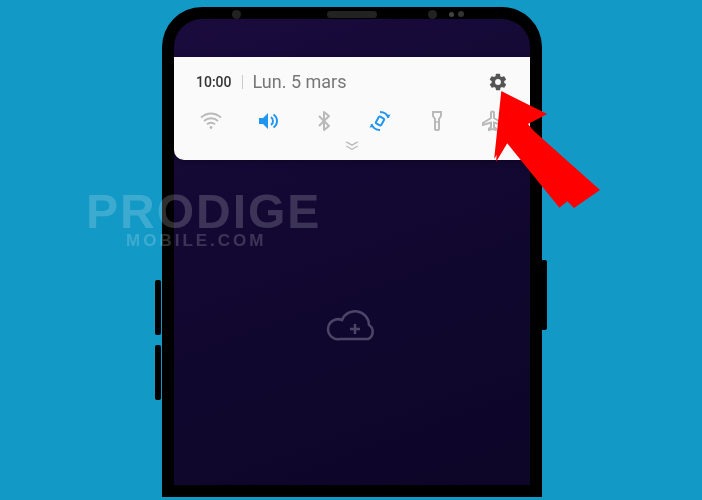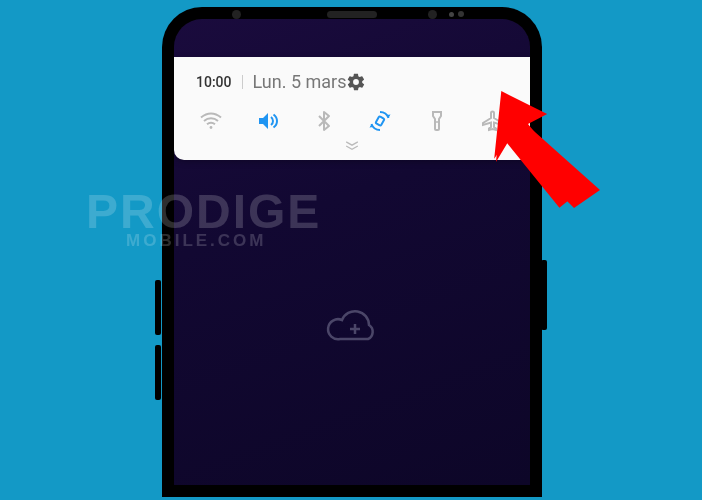--- a/index.html
+++ b/index.html
@@ -37,21 +37,21 @@
   .dot{width:6px;height:6px;background:#333;border-radius:50%;position:absolute;right:78px;}
   .dot2{width:5px;height:5px;background:#444;border-radius:50%;position:absolute;right:88px;}
 
   .panel{
     position:absolute;left:0;right:0;top:38px;
     background:#fafafa;
     border-radius:0 0 10px 10px;
     padding:14px 22px 8px 22px;
     box-shadow:0 2px 6px rgba(0,0,0,.25);
   }
-  .row1{display:flex;align-items:center;justify-content:flex-start;}
+  .row1{display:flex;align-items:center;justify-content:space-between;}
   .time-date{display:flex;align-items:center;gap:10px;color:#444;font-size:14px;}
   .time{font-weight:500;color:#333;}
   .divider{width:1px;height:14px;background:#ccc;}
   .date{color:#777;font-size:18px;}
   .gear{width:20px;height:20px;color:#555;cursor:pointer;}
   .row2{
     display:flex;align-items:center;justify-content:space-between;
     margin-top:16px;padding:0 2px;
   }
   .qs{width:26px;height:26px;display:flex;align-items:center;justify-content:center;cursor:pointer;}

